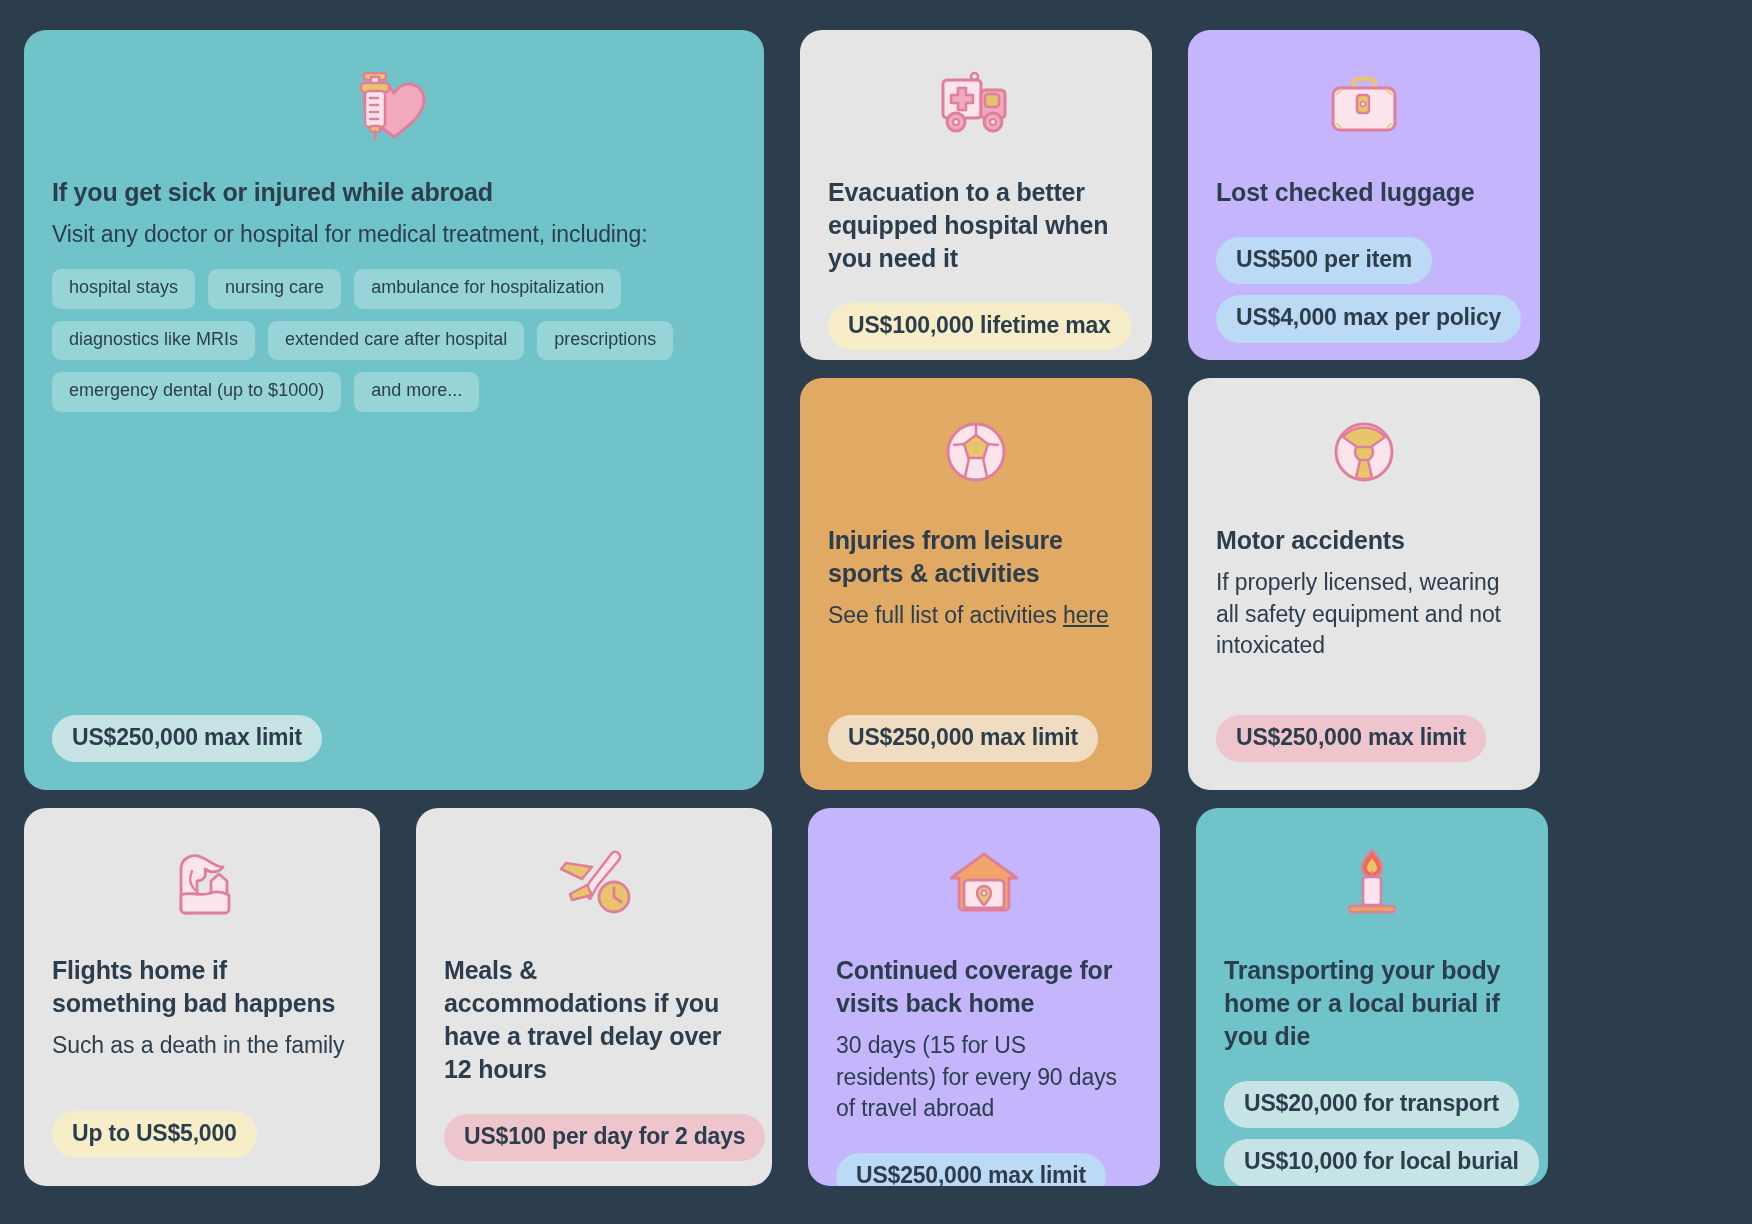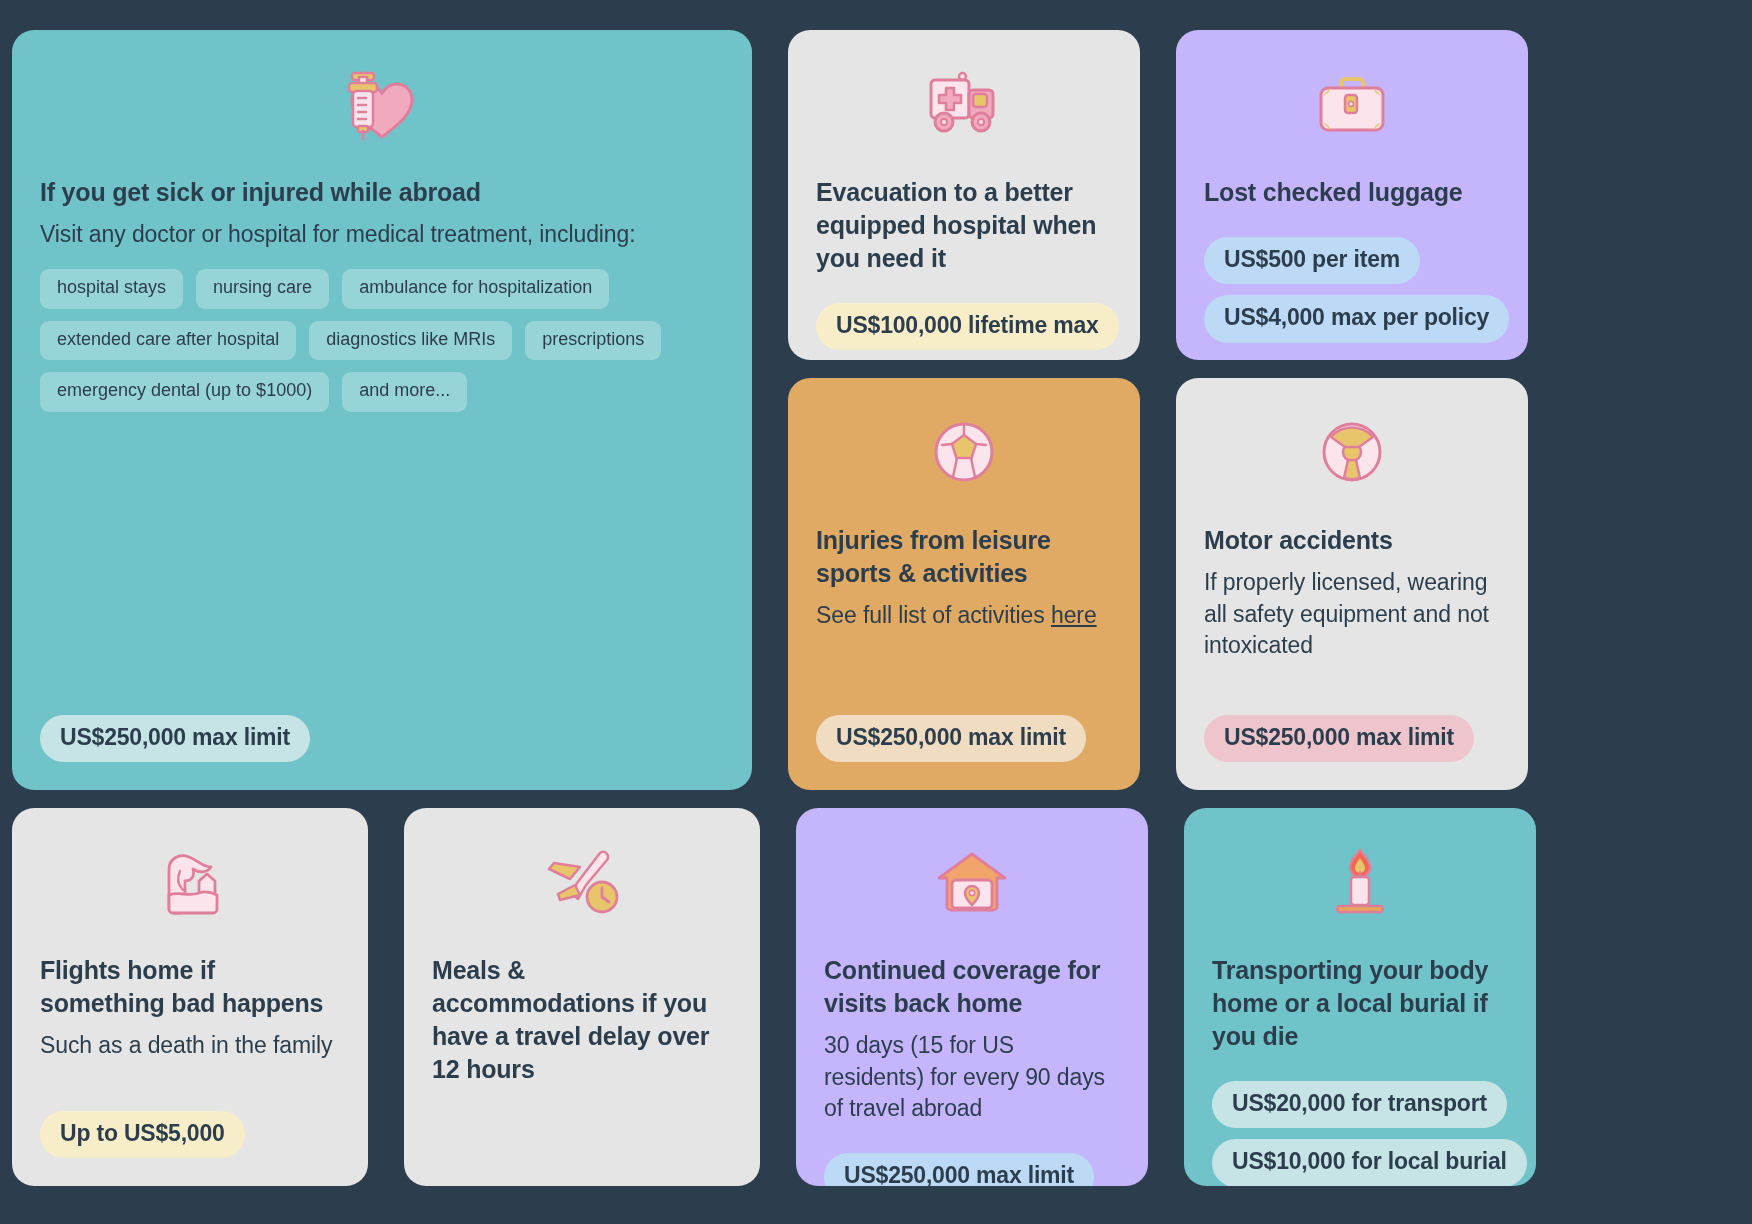--- a/index.html
+++ b/index.html
@@ -4,21 +4,21 @@
 <style>
   * { box-sizing: border-box; margin: 0; padding: 0; }
   html, body {
     width: 1752px; height: 1224px;
     background: #2c3e4d;
     font-family: "Liberation Sans", sans-serif;
     overflow: hidden;
   }
   .board {
     width: 1752px; height: 940px;
-    padding: 30px 12px;
+    padding: 30px 24px;
     display: flex;
     flex-direction: column;
     gap: 18px;
     border-radius: 19px;
   }
   .row { display: flex; gap: 36px; align-items: stretch; }
   .row-top { height: 760px; }
   .row-bottom { height: 378px; }
 
   .col { display: flex; flex-direction: column; gap: 18px; }
@@ -140,22 +140,22 @@
           <rect x="22" y="59" width="10" height="6" rx="2" fill="#e8c46a" stroke="#e07f9c" stroke-width="2.5"></rect>
           <path d="M27 64 v8" stroke="#e07f9c" stroke-width="2.5" stroke-linecap="round"></path>
         </svg>
       </div>
       <div class="card-title">If you get sick or injured while abroad</div>
       <div class="card-sub">Visit any doctor or hospital for medical treatment, including:</div>
       <div class="pill-group">
         <span class="pill">hospital stays</span>
         <span class="pill">nursing care</span>
         <span class="pill">ambulance for hospitalization</span>
+        <span class="pill">diagnostics like MRIs</span>
         <span class="pill">extended care after hospital</span>
-        <span class="pill">diagnostics like MRIs</span>
         <span class="pill">prescriptions</span>
         <span class="pill">emergency dental (up to $1000)</span>
         <span class="pill">and more...</span>
       </div>
       <div class="spacer"></div>
       <div class="badges">
         <span class="badge">US$250,000 max limit</span>
       </div>
     </div>
 
@@ -264,20 +264,23 @@
         <svg width="84" height="70" viewBox="0 0 84 70">
           <path d="M60 6 a5 5 0 0 1 7 7 L46 38 l-8 14 -5 -5 l4 -11 Z" fill="#fbe4ec" stroke="#e07f9c" stroke-width="2.5" stroke-linejoin="round"></path>
           <path d="M40 20 L14 16 l-5 6 L30 32 Z" fill="#e8c46a" stroke="#e07f9c" stroke-width="2.5" stroke-linejoin="round"></path>
           <path d="M35 38 L18 47 l2 6 L40 48 Z" fill="#e8c46a" stroke="#e07f9c" stroke-width="2.5" stroke-linejoin="round"></path>
           <circle cx="62" cy="50" r="15" fill="#e8c46a" stroke="#e07f9c" stroke-width="2.8"></circle>
           <path d="M62 41 v9 l7 5" fill="none" stroke="#e07f9c" stroke-width="2.8" stroke-linecap="round" stroke-linejoin="round"></path>
         </svg>
       </div>
       <div class="card-title">Meals &amp; accommodations if you have a travel delay over 12 hours</div>
       <div class="spacer"></div>
+      <div class="badges">
+        <span class="badge">US$100 per day for 2 days</span>
+      </div>
     </div>
 
     <div class="card c-blue w-q3">
       <div class="icon-wrap">
         <svg width="74" height="68" viewBox="0 0 74 68">
           <path d="M37 6 L70 30 h-8 v28 a4 4 0 0 1 -4 4 H16 a4 4 0 0 1 -4 -4 V30 H4 Z" fill="#f2a56a" stroke="#e07f9c" stroke-width="2.8" stroke-linejoin="round"></path>
           <rect x="17" y="32" width="40" height="28" rx="4" fill="#fbe4ec" stroke="#e07f9c" stroke-width="2.8"></rect>
           <path d="M37 38 a7 7 0 0 1 7 7 c0 5 -7 12 -7 12 s-7 -7 -7 -12 a7 7 0 0 1 7 -7 Z" fill="#e8c46a" stroke="#e07f9c" stroke-width="2.5" stroke-linejoin="round"></path>
           <circle cx="37" cy="45" r="2.6" fill="#fbe4ec" stroke="#e07f9c" stroke-width="1.6"></circle>
         </svg>

